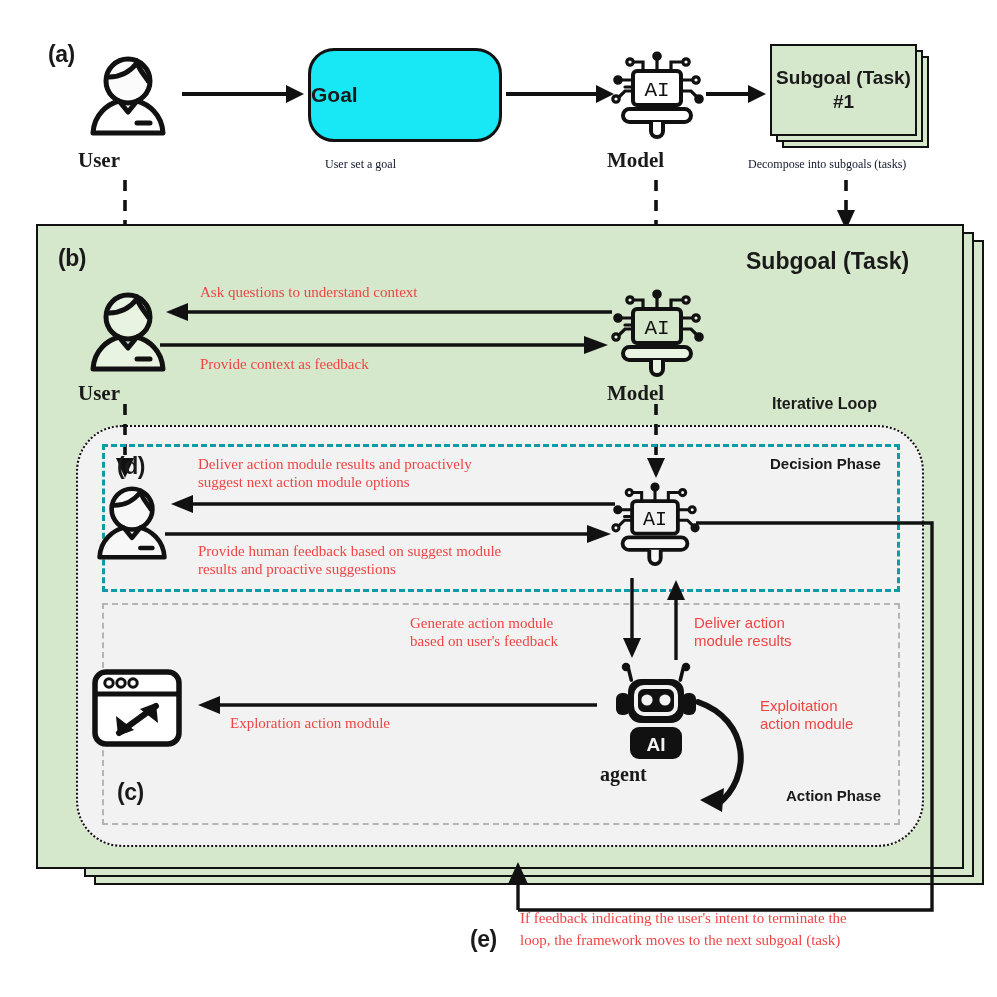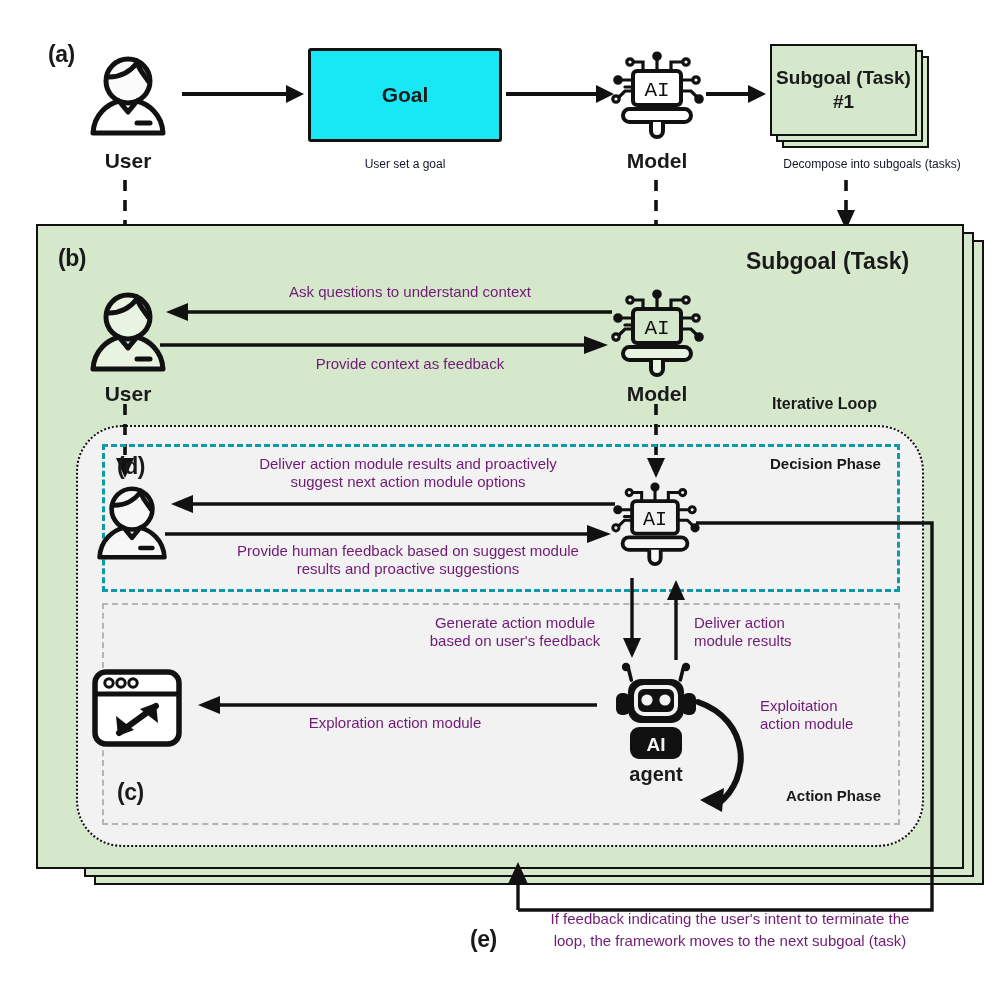--- a/index.html
+++ b/index.html
@@ -13,31 +13,31 @@
 
   
   .loop-box{background:#f2f2f2;border:2px dotted #111;border-radius:46px;box-sizing:border-box;}
 
   
   .decision-box{border:3px dashed #0f9aa8;box-sizing:border-box;}
   .action-box{border:2.5px dashed #b5b5b5;box-sizing:border-box;}
 
   
   .lbl{position:absolute;white-space:pre;line-height:1.22;}
-  .ctr{text-align:center;}
+  .ctr{text-align:left;font-family:Liberation Serif, serif;}
   .tag{font-weight:bold;font-size:23px;letter-spacing:-0.5px;}
   .cap{font-size:12px;color:#0f172a;}
-  .cap2{font-size:15px;color:#701a75;}
+  .cap2{font-size:15px;color:#ef4444;}
   .name{font-weight:bold;font-size:21px;}
   .phase{font-weight:bold;font-size:15px;}
   .big{font-weight:bold;font-size:23px;}
 
   
-  .goal{background:#18e8f5;border:3px solid #111;border-radius:3px;box-sizing:border-box;
-        display:flex;align-items:center;justify-content:center;font-weight:bold;font-size:21px;}
+  .goal{background:#18e8f5;border:3px solid #111;border-radius:26px;box-sizing:border-box;
+        display:flex;align-items:center;justify-content:flex-start;font-weight:bold;font-size:21px;}
 
   
   .card{background:#d6e8cc;border:2.5px solid #111;box-sizing:border-box;}
   .card-top{display:flex;align-items:center;justify-content:center;text-align:center;
             font-weight:bold;font-size:19px;line-height:1.25;}
 
   svg{display:block;overflow:visible;}
   .ln{stroke:#111;stroke-width:4;fill:none;}
   .ln3{stroke:#111;stroke-width:3.4;fill:none;}
   .dsh{stroke:#111;stroke-width:3.6;fill:none;stroke-dasharray:11 9;}

